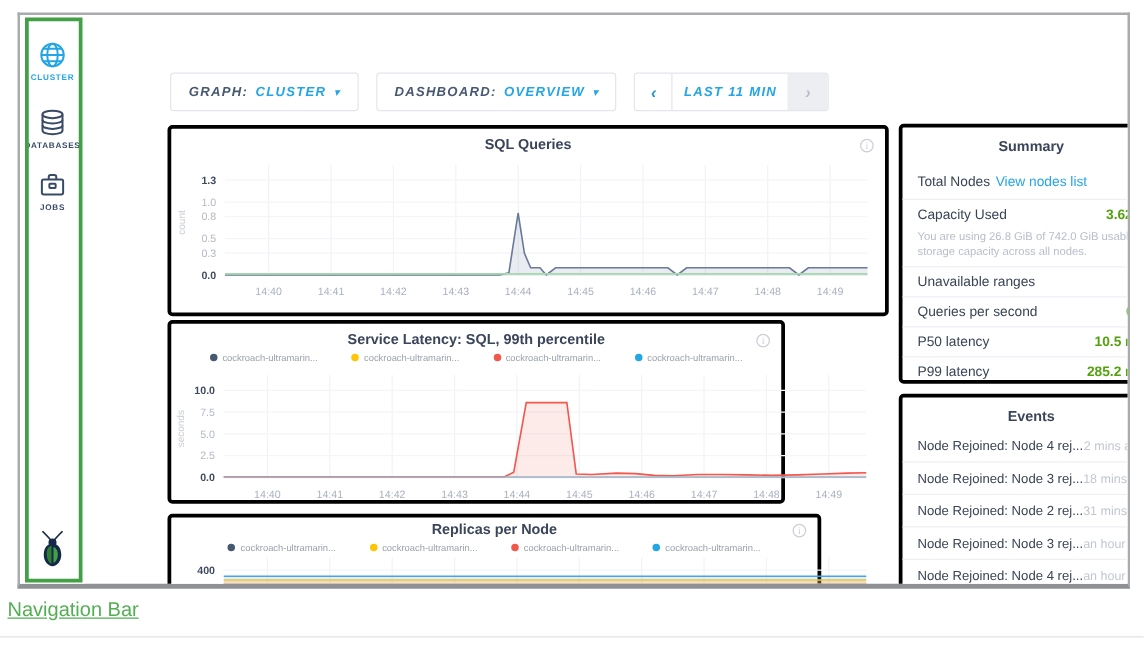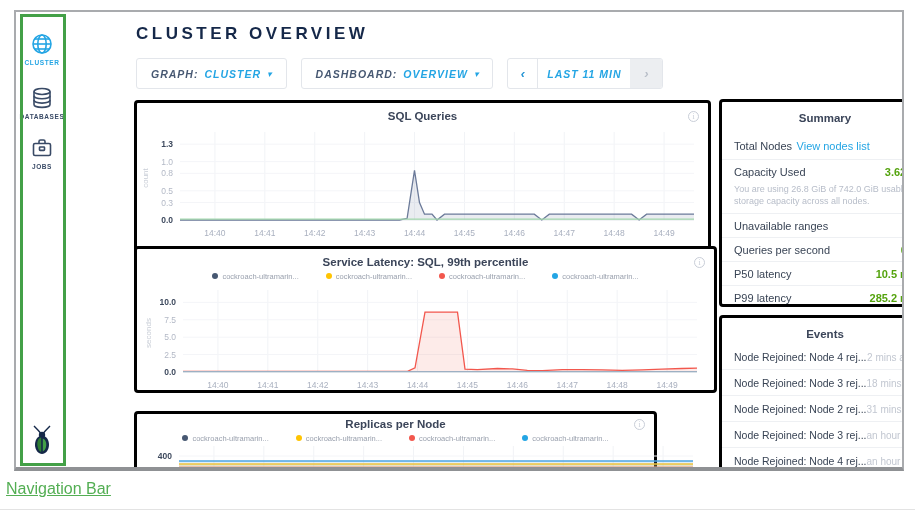--- a/index.html
+++ b/index.html
@@ -43,21 +43,21 @@
   .dd-caret { font-size:9px; color:#24a5e4; }
   .time-selector { display:flex; height:31px; border:1px solid #e3e6eb; border-radius:3px; overflow:hidden; background:#fff; }
   .ts-seg { display:flex; align-items:center; justify-content:center; cursor:pointer; }
   .ts-prev { width:30px; border-right:1px solid #e3e6eb; color:#2494d4; font-size:13px; font-weight:bold; }
   .ts-label { width:92px; color:#24a5e4; font-size:10.5px; font-weight:bold; letter-spacing:1px; }
   .ts-next { width:32px; background:#eceef1; color:#b9bfc9; font-size:13px; font-weight:bold; }
 
   
   .card { position:absolute; background:#fff; border:3px solid #000000; border-radius:4px; }
   .chart-card-1 { left:66px; top:88px;  width:577px; height:153px; }
-  .chart-card-2 { left:66px; top:234px; width:583px; height:147px; }
+  .chart-card-2 { left:66px; top:244px; width:494px; height:147px; }
   .chart-card-3 { left:66px; top:399px; width:523px; height:70px; }
   .chart-title { text-align:center; padding-top:7px; font-size:11.5px; font-weight:bold; color:#3b4559; }
   .info-icon {
     position:absolute; right:9px; top:8px; width:11px; height:11px; border:1px solid #c9ced8;
     border-radius:50%; color:#c9ced8; font-size:8px; line-height:9px; text-align:center;
     font-family:"Liberation Serif", serif; cursor:pointer;
   }
   .legend-row { display:flex; justify-content:center; gap:27px; margin-top:2px; height:12px; }
   .legend-item { display:flex; align-items:center; gap:4px; }
   .legend-dot { width:6px; height:6px; border-radius:50%; }
@@ -129,21 +129,20 @@
           <circle cx="13" cy="10" r="3.2" fill="#152849"></circle>
           <path d="M13,11 C7.5,11 6,16 6,20 C6,25 9.5,29 13,29 C16.5,29 20,25 20,20 C20,16 18.5,11 13,11 Z" fill="#152849"></path>
           <path d="M12.2,12.5 C9,13 8,17 8.4,20.5 C8.8,24 10.6,26.5 12.2,27 Z" fill="#2e7d32"></path>
           <path d="M13.8,13.5 C16.4,14.2 17.6,17.5 17.2,20.8 C16.9,23.6 15.5,25.8 13.8,26.4 Z" fill="#43a047"></path>
         </svg>
       </div>
     </nav>
     <div class="green-rect"></div>
 
     <div class="main">
-      <div class="page-title">CLUSTER OVERVIEW</div>
 
       <div class="toolbar">
         <div class="dropdown">
           <span class="dd-label">GRAPH:</span>
           <span class="dd-value">CLUSTER</span>
           <span class="dd-caret">▾</span>
         </div>
         <div class="dropdown">
           <span class="dd-label">DASHBOARD:</span>
           <span class="dd-value">OVERVIEW</span>

